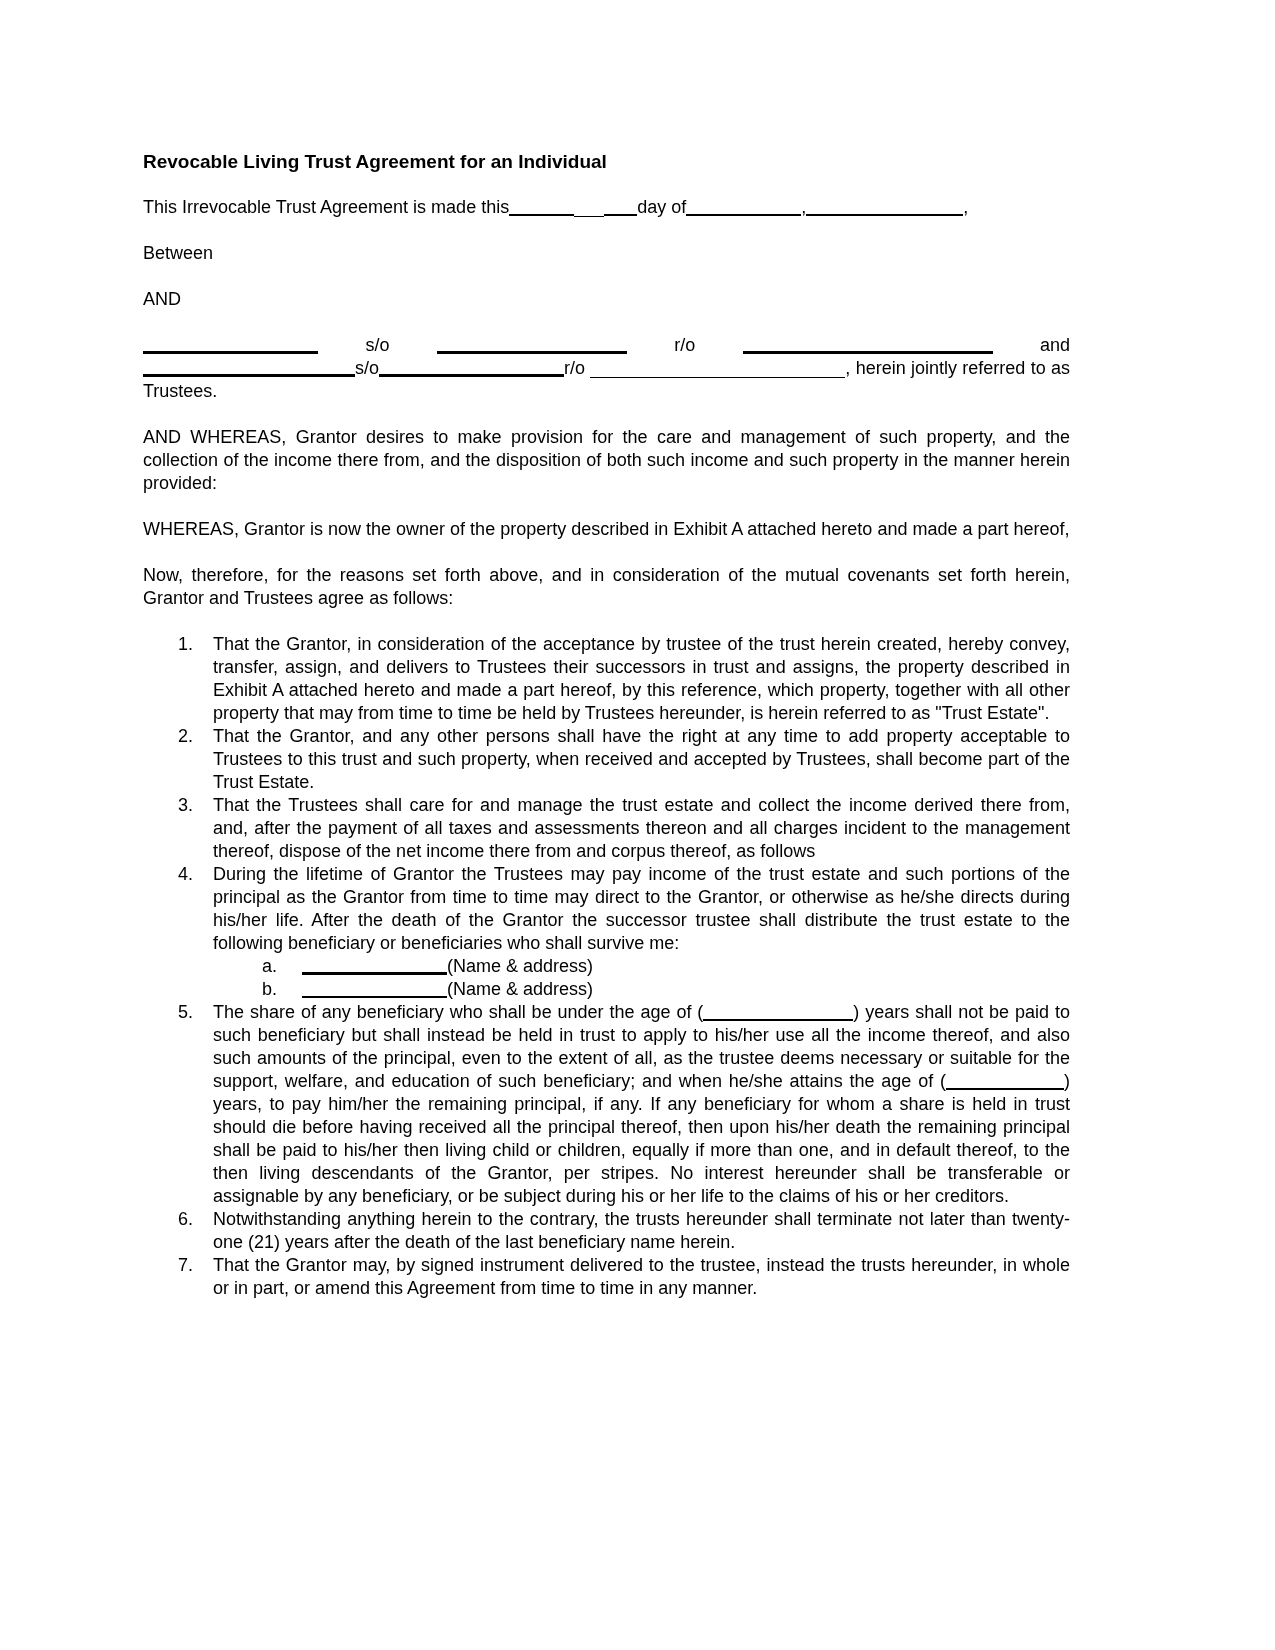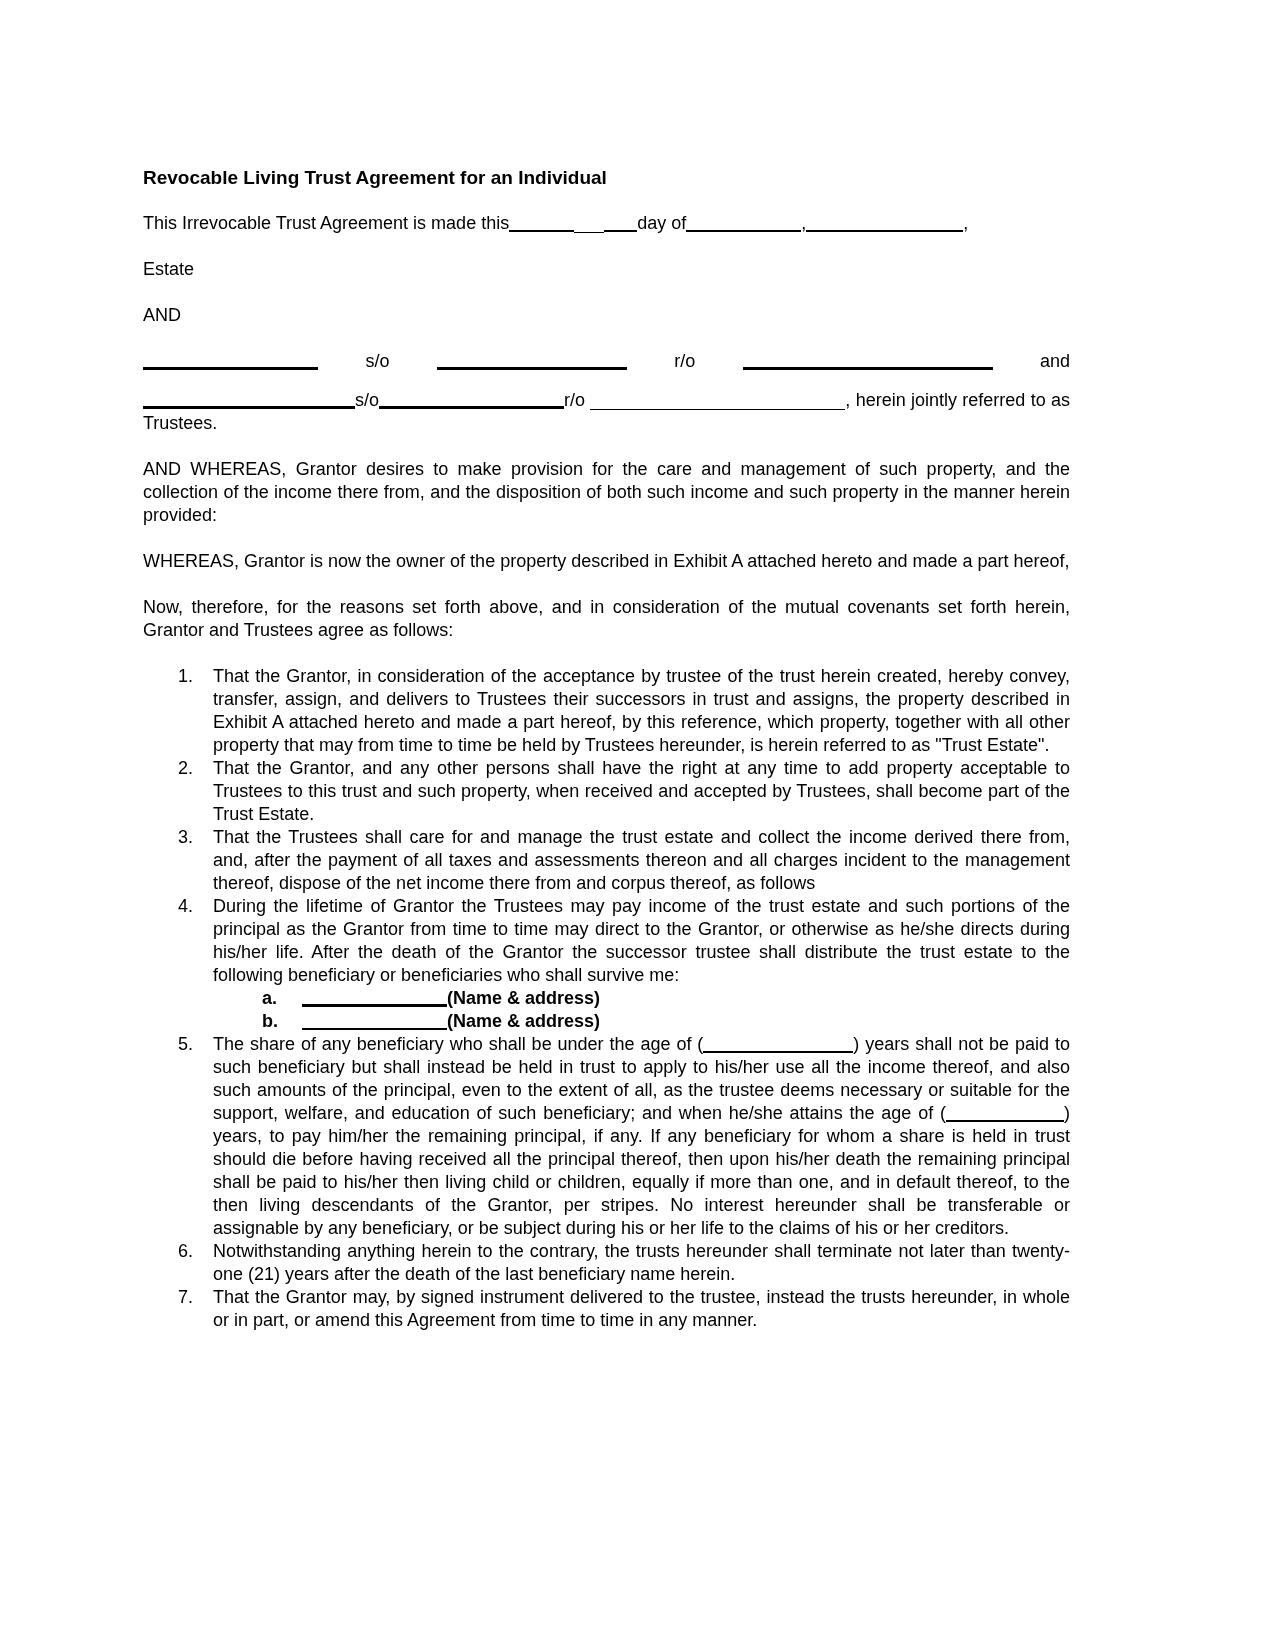--- a/index.html
+++ b/index.html
@@ -10,52 +10,52 @@
     margin: 0 auto;
     background: #ffffff;
     box-sizing: border-box;
     padding: 150px 205px 0 143px;
     font-family: "Liberation Sans", sans-serif;
     font-size: 18px;
     line-height: 23px;
     color: #000000;
     overflow: hidden;
   }
-  .para { margin: 16px 0 23px 0; }
+  .para { margin: 0 0 23px 0; }
   .just { text-align: justify; }
   .title { font-weight: bold; font-size: 19px; }
   
   .bl {
     display: inline-block;
     height: 0;
     border-bottom: 2px solid #000;
     vertical-align: -3px;
   }
   .bl.u3 { border-bottom-width: 3px; }
   .bl.u1 { border-bottom-width: 1px; vertical-align: -4px; }
   
   .spread { text-align: justify; text-align-last: justify; }
   
   .list { margin: 0; }
   .item { display: flex; }
   .item .num { flex: 0 0 70px; box-sizing: border-box; padding-left: 35px; }
   .item .body { flex: 1 1 auto; text-align: justify; }
-  .sub { margin-left: 49px; font-weight: bold; }
+  .sub { margin-left: 49px; }
   .sub .letter { display: inline-block; width: 40px; }
 </style>
 </head>
 <body>
 
 <div class="page">
 
   <p class="para title">Revocable Living Trust Agreement for an Individual</p>
 
   <p class="para"><span>This Irrevocable Trust Agreement is made this</span><span class="bl" style="width:65px"></span><span class="bl u1" style="width:30px"></span><span class="bl" style="width:33px"></span><span>day of</span><span class="bl" style="width:115px"></span><span>,</span><span class="bl" style="width:157px"></span><span>,</span></p>
 
-  <p class="para">Estate</p>
+  <p class="para">Between</p>
 
 
   <p class="para">AND</p>
 
   <div class="spread"><span class="bl u3" style="width:175px"></span> <span>s/o</span> <span class="bl u3" style="width:190px"></span> <span>r/o</span> <span class="bl u3" style="width:250px"></span> <span>and</span></div>
 
   <p class="para just"><span class="bl u3" style="width:212px"></span><span>s/o</span><span class="bl u3" style="width:185px"></span><span>r/o</span> <span class="bl u1" style="width:255px"></span><span>, herein jointly referred to as Trustees.</span></p>
 
   <p class="para just">AND WHEREAS, Grantor desires to make provision for the care and management of such property, and the collection of the income there from, and the disposition of both such income and such property in the manner herein provided:</p>
 

